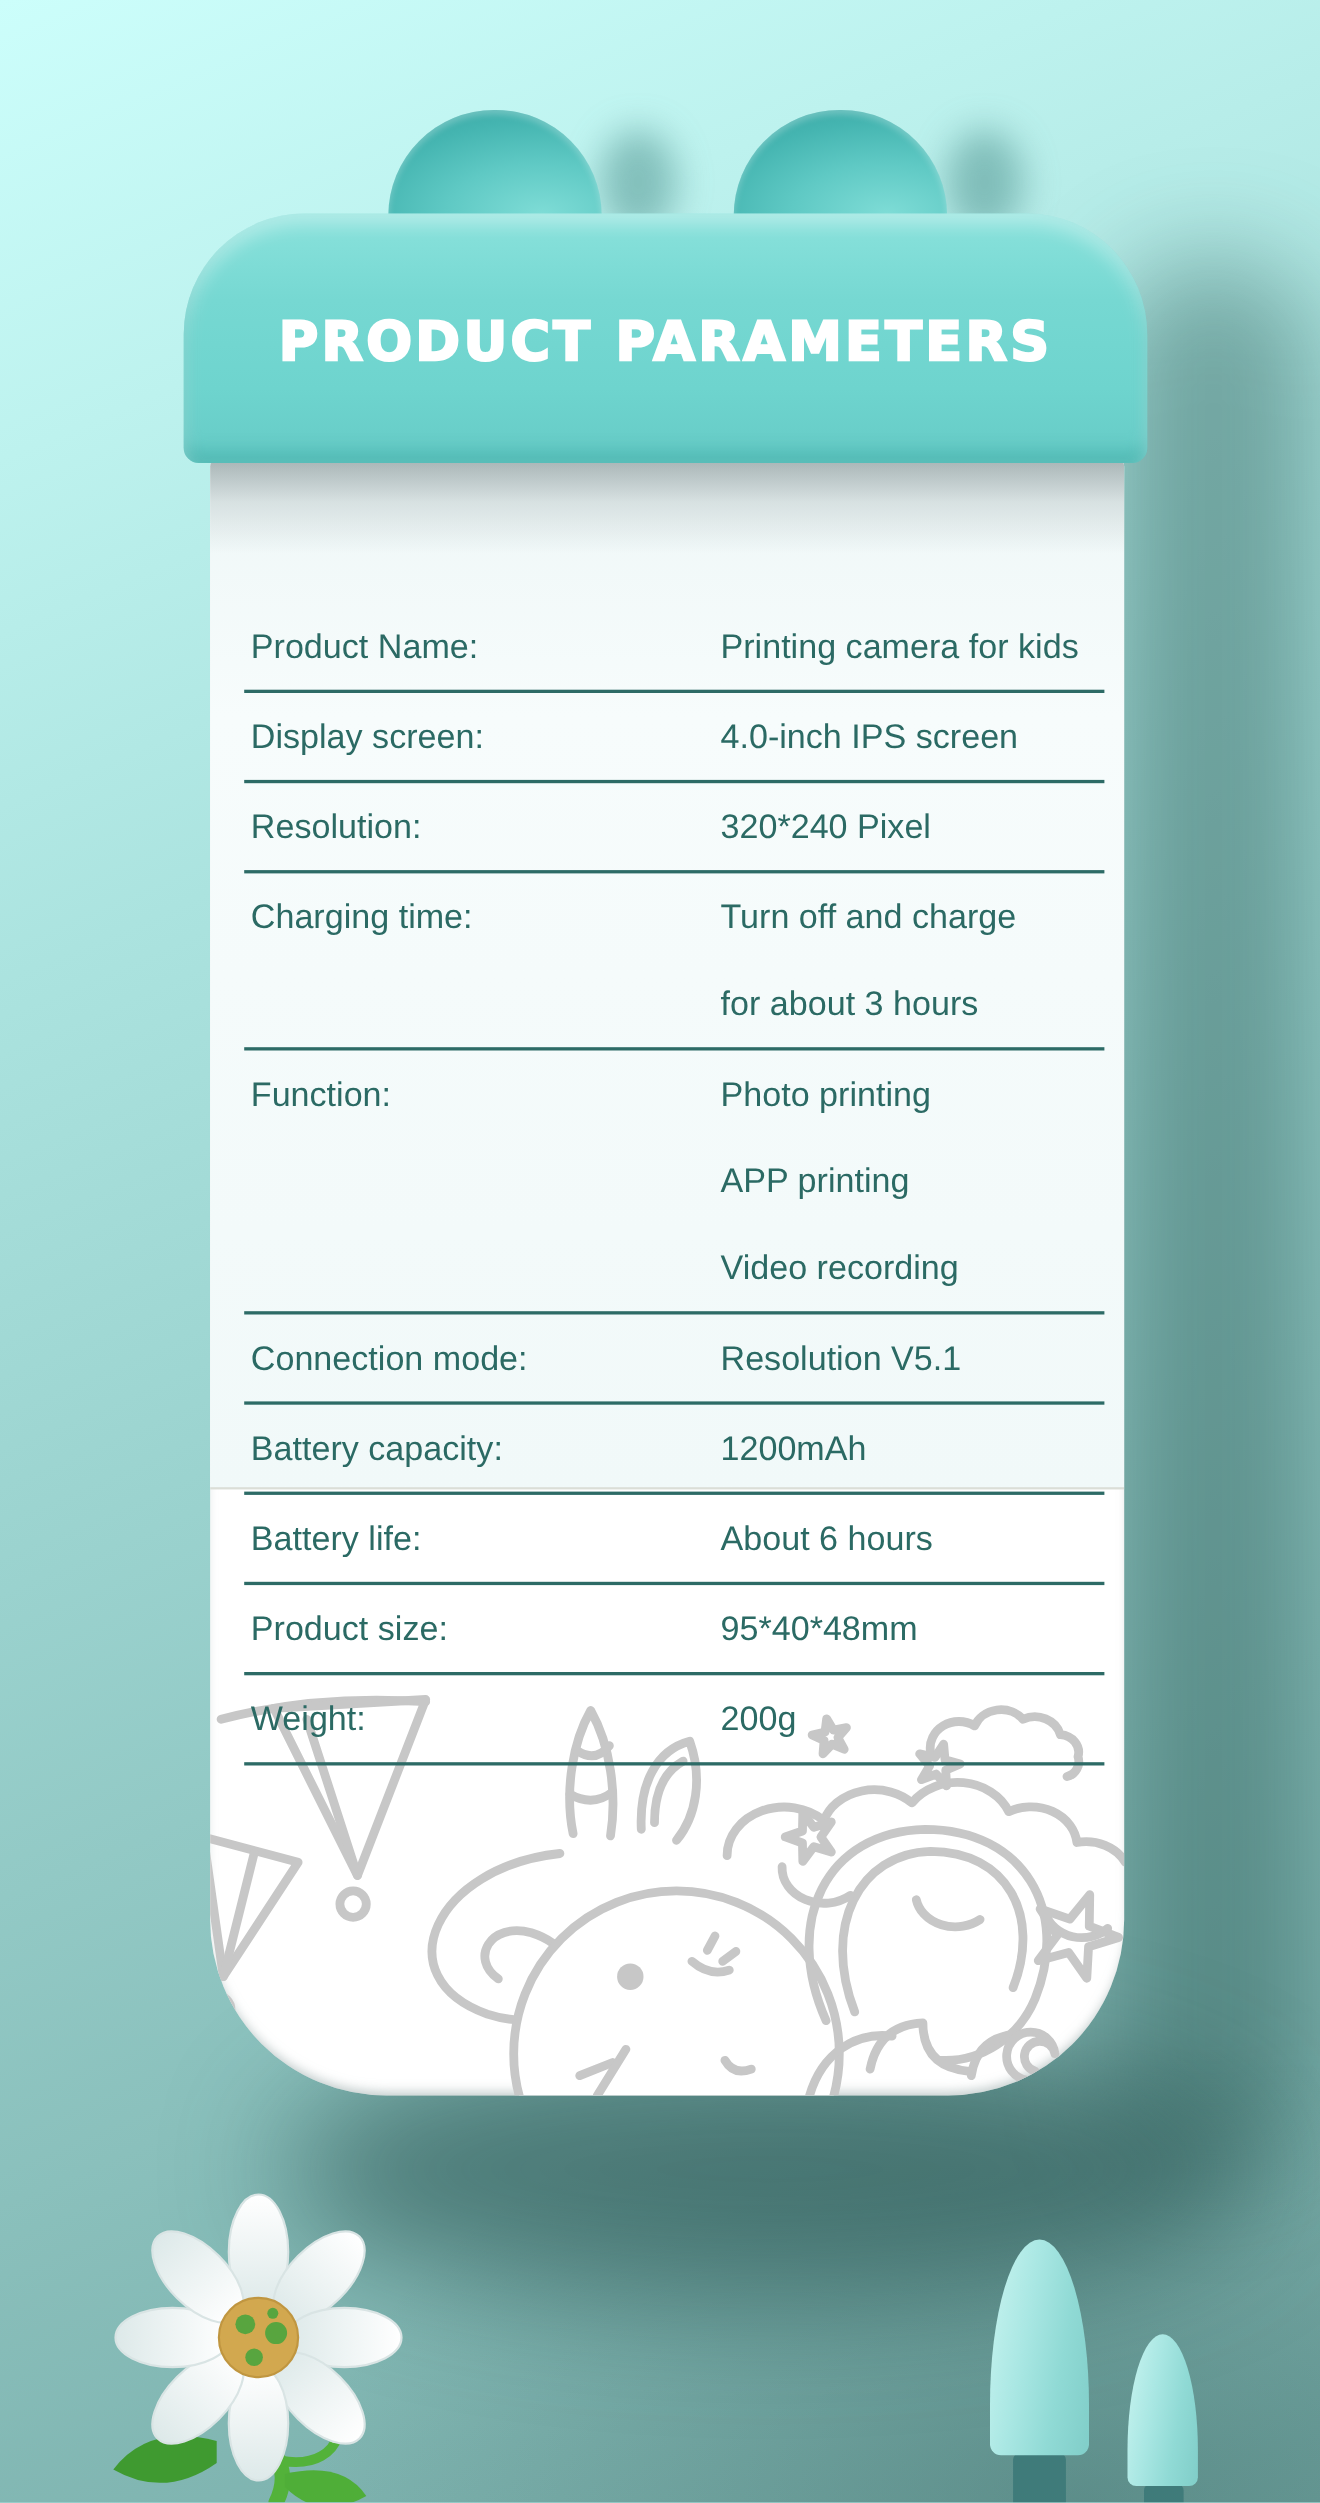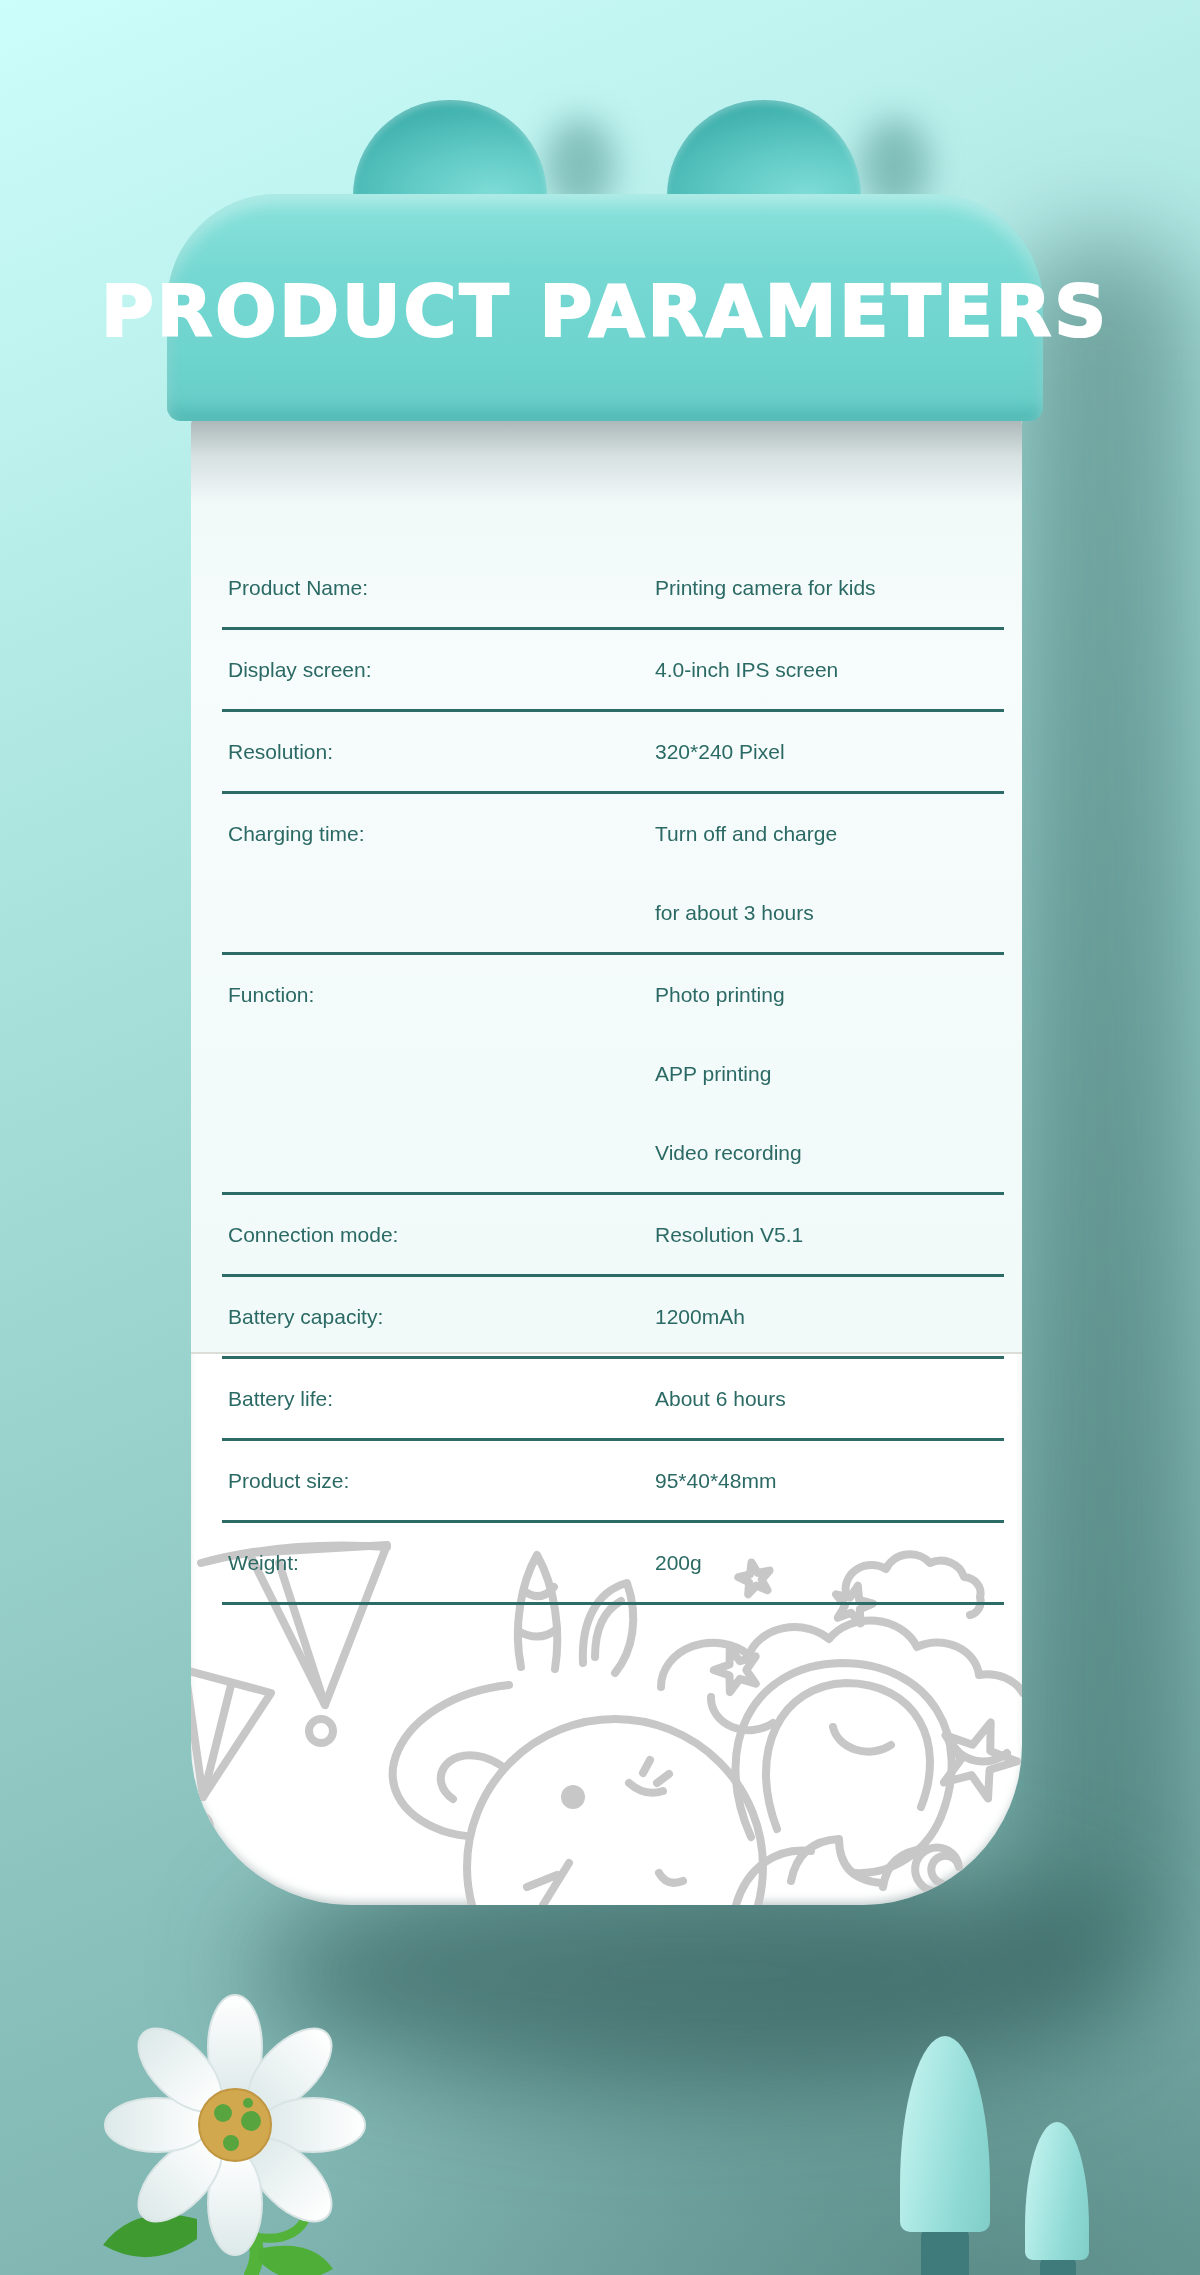--- a/index.html
+++ b/index.html
@@ -26,34 +26,34 @@
     box-shadow:inset 0 4px 6px rgba(255,255,255,.25);}
   .ear.left{left:353px;}
   .ear.right{left:667px;}
   
   .pad-header{position:absolute;left:167px;top:194px;width:876px;height:227px;
     border-radius:110px 110px 14px 14px;
     background:linear-gradient(180deg,#8ae2dc 0%,#76d8d2 35%,#6ed4ce 70%,#66cbc6 100%);
     box-shadow:inset 0 10px 16px rgba(255,255,255,.35), inset 0 -12px 14px rgba(52,160,155,.38);
     z-index:3;display:flex;align-items:center;justify-content:center;}
   .pad-title{color:#ffffff;font-family:"DejaVu Sans","Liberation Sans",sans-serif;
-    font-weight:800;font-size:72px;letter-spacing:3px;margin-top:6px;
+    font-weight:800;font-size:49px;letter-spacing:3px;margin-top:6px;
     -webkit-text-stroke:2.2px #ffffff;white-space:nowrap;text-align:center;}
   
   .card{position:absolute;left:191px;top:418px;width:831px;height:1487px;background:#ffffff;
     border-radius:6px 6px 160px 160px;z-index:2;overflow:hidden;
     box-shadow:inset 0 -7px 10px -4px rgba(140,158,158,.55);}
   .card-tint{position:absolute;left:0;top:0;width:100%;height:936px;
     background:linear-gradient(180deg,#eef7f7 0%,#f7fcfc 25%,#f1f9f9 100%);}
   .card-seam{position:absolute;left:0;top:934px;width:100%;height:2px;background:rgba(185,178,160,.38);}
   .header-shadow{position:absolute;left:0;top:0;width:100%;height:85px;
     background:linear-gradient(180deg,rgba(104,120,122,.52) 0%,rgba(138,152,154,.24) 45%,rgba(255,255,255,0) 100%);}
   
   .spec-table{position:absolute;left:31px;top:130px;width:782px;z-index:2;
-    font-size:21px;color:#2b6a64;}
+    font-size:31px;color:#2b6a64;}
   .spec-row{position:relative;border-bottom:3px solid #2d6b66;}
   .spec-label{position:absolute;left:6px;top:0;height:79px;line-height:79px;white-space:nowrap;}
   .spec-values{margin-left:433px;}
   .spec-value{height:79px;line-height:79px;white-space:nowrap;}
   
   .doodle{position:absolute;left:0;bottom:0;width:831px;height:370px;z-index:1;}
   
   .flower{position:absolute;left:45px;top:1985px;width:350px;height:290px;z-index:4;}
   
   .crayon{position:absolute;z-index:4;

